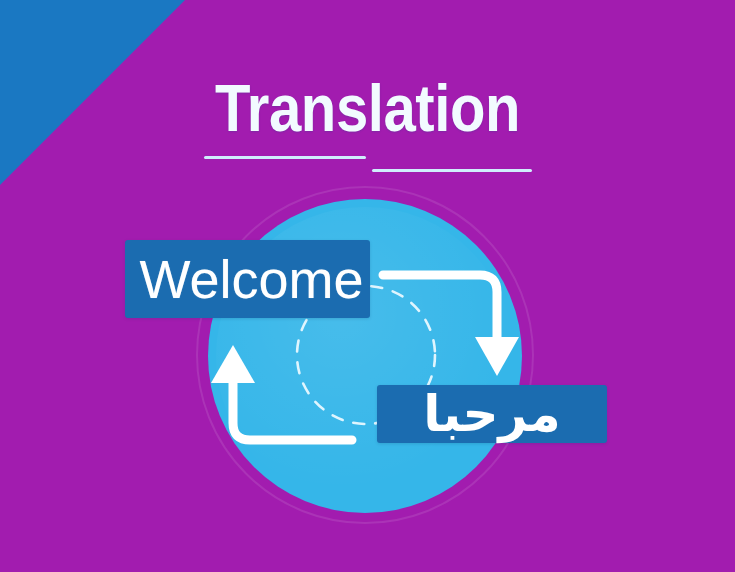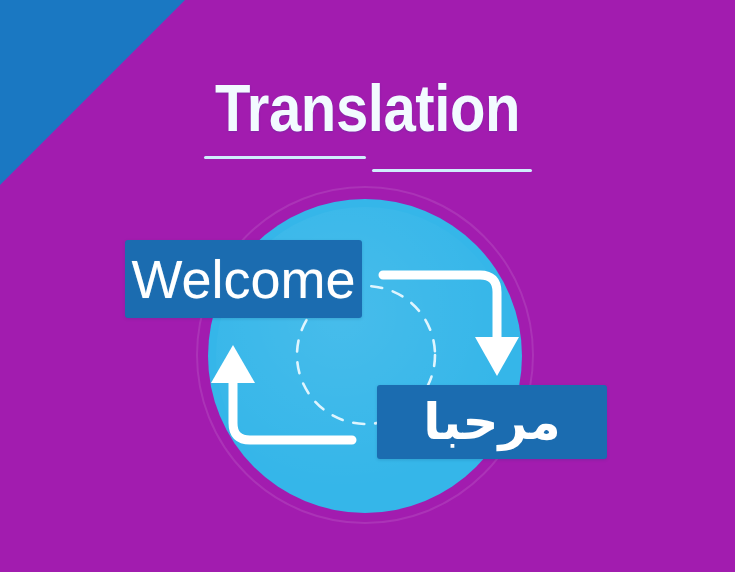--- a/index.html
+++ b/index.html
@@ -111,35 +111,36 @@
     display: flex;
     align-items: center;
     justify-content: center;
     box-shadow: 0 1px 3px rgba(10,60,100,0.18);
   }
   .box-source {
     left: 125px;
     top: 240px;
     width: 237px;
     height: 78px;
+    padding-left: 8px;
   }
   .box-source .word-text {
     color: #ffffff;
     font-size: 54px;
     font-weight: 300;
     line-height: 60px;
     letter-spacing: 0px;
     text-shadow: 0 0 1px rgba(255,255,255,0.4);
     white-space: nowrap;
   }
   .box-target {
     left: 377px;
     top: 385px;
     width: 230px;
-    height: 74px;
+    height: 58px;
   }
   .box-target .word-text {
     color: #ffffff;
     font-size: 50px;
     font-weight: bold;
     line-height: 70px;
     direction: rtl;
     unicode-bidi: isolate;
     white-space: nowrap;
     font-family: "DejaVu Sans", "Liberation Sans", sans-serif;

